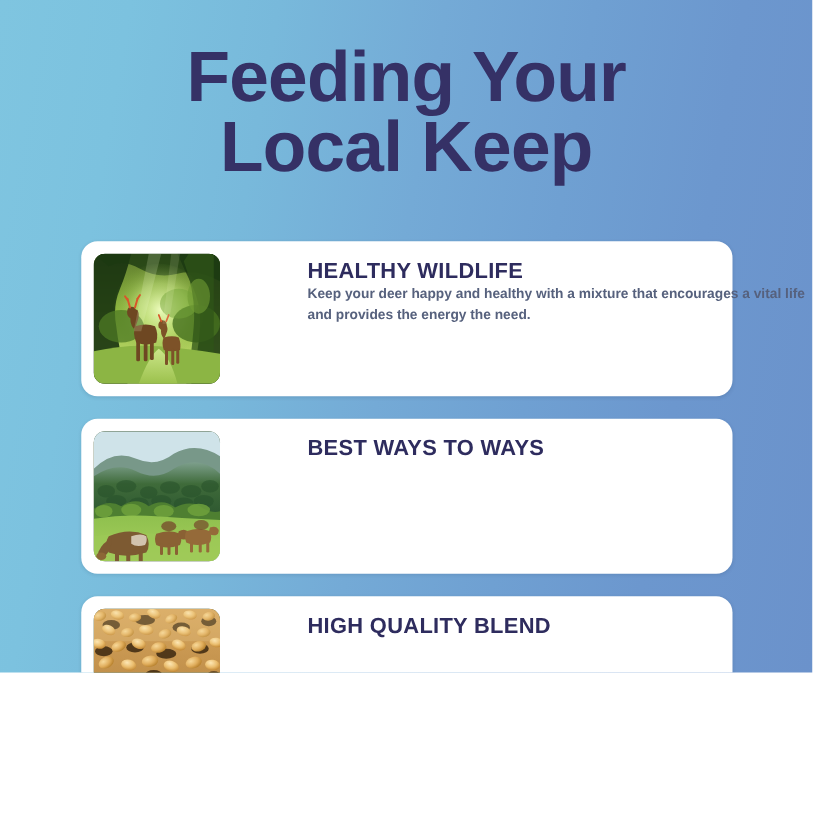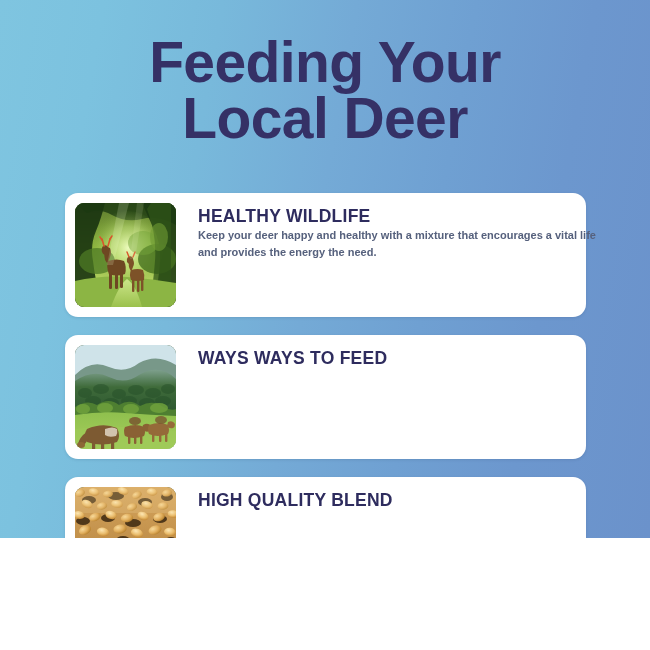--- a/index.html
+++ b/index.html
@@ -72,20 +72,21 @@
   }
   .card-3 .thumb { height:111px; }
 
   .thumb svg { display:block; width:100%; height:100%; }
 
   
   .card-body {
     padding-left:22px;
     padding-top:3px;
     width:420px;
+    margin-left:48px;
   }
 
   .card-heading {
     color:#2e2c5e;
     font-size:17.5px;
     font-weight:bold;
     letter-spacing:0.25px;
     line-height:1.15;
     white-space:nowrap;
   }
@@ -100,21 +101,21 @@
   }
   .card-1 .card-text { width:408px; }
 </style>
 </head>
 <body>
 
 <div class="poster">
 
   <h1 class="title">
     <span class="title-line">Feeding Your</span>
-    <span class="title-line">Local Deer</span>
+    <span class="title-line">Local Keep</span>
   </h1>
 
   <div class="cards">
 
     <div class="card card-1">
       <div class="thumb">
         <svg viewBox="0 0 101 104" preserveAspectRatio="xMidYMid slice" aria-hidden="true">
           <defs>
             <linearGradient id="f1sky" x1="0" y1="0" x2="0" y2="1">
               <stop offset="0%" stop-color="#5d7a2e"></stop>
@@ -254,21 +255,21 @@
             <rect x="77" y="88" width="2.4" height="9" rx="1"></rect>
             <rect x="84" y="88" width="2.4" height="9" rx="1"></rect>
             <rect x="90" y="88" width="2.4" height="9" rx="1"></rect>
             <path d="M93 77 q5 -2 7 2 q0 3 -2 4 q-4 1 -6 -2 Z"></path>
           </g>
           <ellipse cx="60" cy="76" rx="6" ry="4" fill="#79562f" opacity="0.85"></ellipse>
           <ellipse cx="86" cy="75" rx="6" ry="4" fill="#79562f" opacity="0.8"></ellipse>
         </svg>
       </div>
       <div class="card-body">
-        <div class="card-heading">WAYS WAYS TO FEED</div>
+        <div class="card-heading">BEST WAYS TO WAYS</div>
       </div>
     </div>
 
     <div class="card card-3">
       <div class="thumb">
         <svg viewBox="0 0 101 111" preserveAspectRatio="xMidYMid slice" aria-hidden="true">
           <defs>
             <linearGradient id="f3bg" x1="0" y1="0" x2="0" y2="1">
               <stop offset="0%" stop-color="#d6a55d"></stop>
               <stop offset="50%" stop-color="#c08f4a"></stop>

